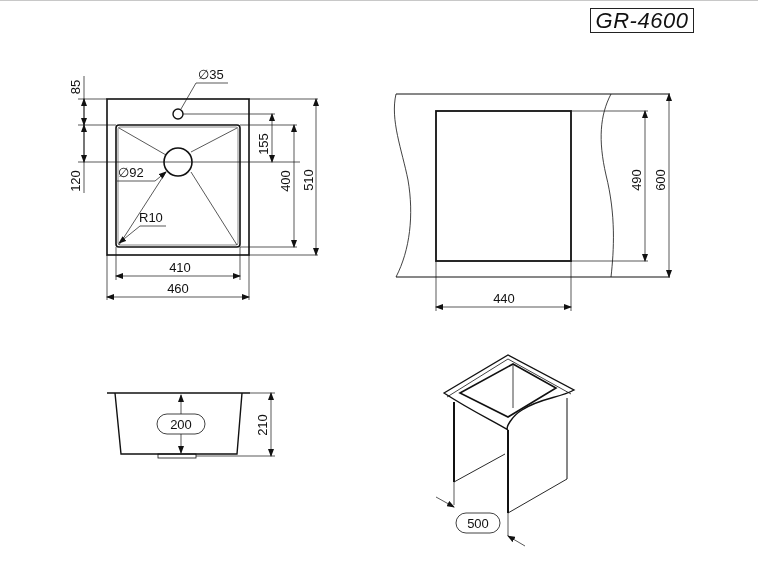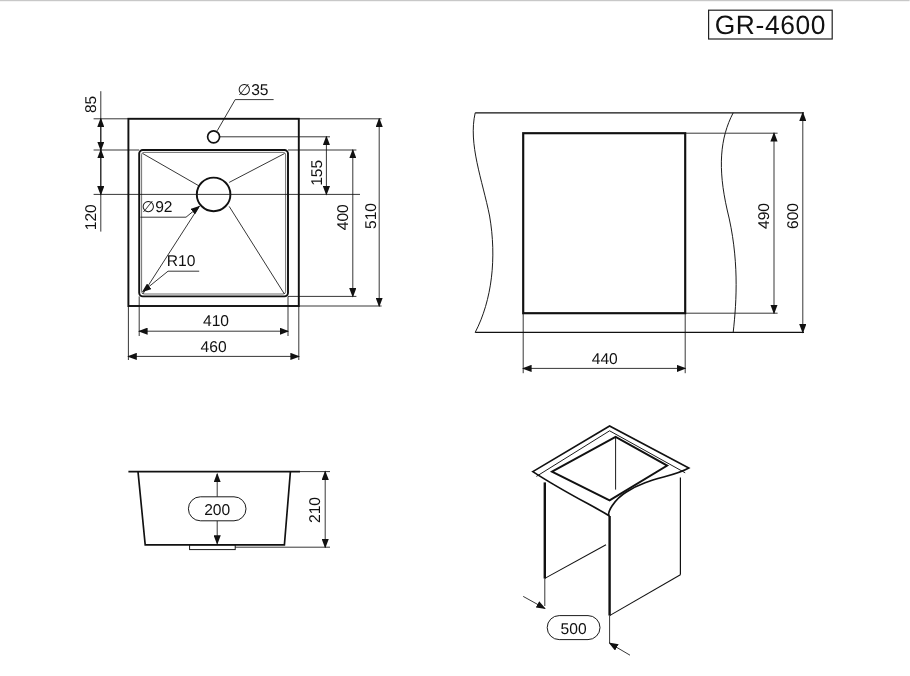--- a/index.html
+++ b/index.html
@@ -1,18 +1,18 @@
 <!DOCTYPE html>
 <html><head>
   <meta charset="utf-8">
   <style>
     html, body { margin: 0; padding: 0; background: #ffffff; }
     body { width: 758px; height: 563px; position: relative; overflow: hidden; font-family: "Liberation Sans", sans-serif; }
     .topline { position: absolute; left: 0; top: 0; width: 758px; height: 1px; background: #c8c8c8; }
-    .model-box { position: absolute; left: 590px; top: 8px; width: 104px; height: 25px; border: 1px solid #222; box-sizing: border-box; display: flex; align-items: center; justify-content: center; font-size: 22px; color: #111; letter-spacing: 0.5px; }
+    .model-box { position: absolute; left: 590px; top: 8px; width: 104px; height: 25px; border: 1px solid #222; box-sizing: border-box; display: flex; align-items: center; justify-content: center; font-size: 22px; color: #111; letter-spacing: 0.5px; font-style: italic; }
     svg { position: absolute; left: 0; top: 0; }
     text { font-family: "Liberation Sans", sans-serif; fill: #111; }
   </style>
 </head>
 <body>
 
 <div class="topline"></div>
 <div class="model-box">GR-4600</div>
 
 <svg width="758" height="563" viewBox="0 0 758 563">

